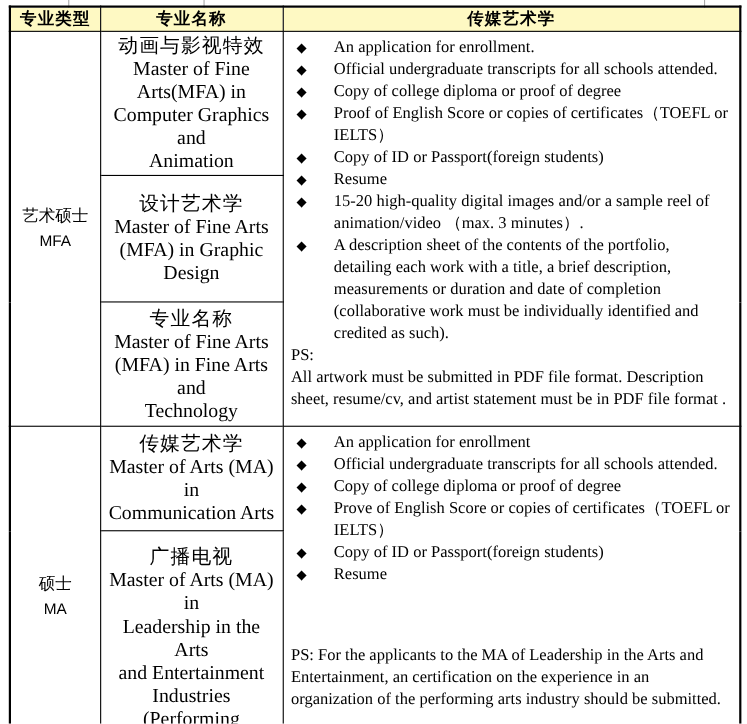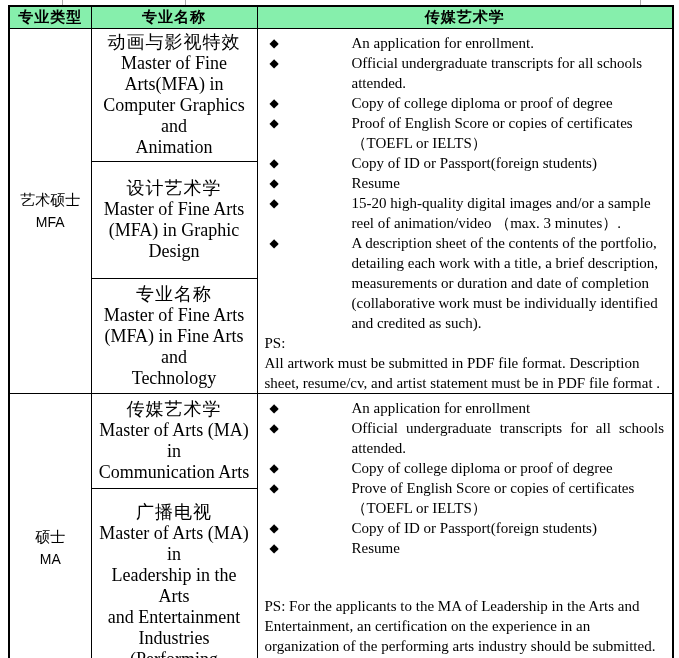--- a/index.html
+++ b/index.html
@@ -36,21 +36,21 @@
     border-collapse: collapse;
     table-layout: fixed;
     border: 2px solid #000;
   }
   .doc th, .doc td {
     border: 1px solid #000;
     padding: 0;
     overflow: hidden;
   }
   .doc th {
-    background: #86efac;
+    background: #fef9c3;
     height: 21px;
     font-size: 15px;
     font-weight: bold;
     text-align: center;
     letter-spacing: 1px;
   }
   
   td.typecell {
     text-align: center;
     vertical-align: middle;
@@ -80,24 +80,24 @@
     line-height: 20px;
     padding: 4px 8px 0 0;
   }
   .bullet { display: flex; }
   .bullet .glyph {
     flex: 0 0 34px;
     padding-left: 12px;
     font-size: 12px;
     line-height: 20px;
   }
-  .bullet .btext { flex: 1; margin-left: 48px; }
+  .bullet .btext { flex: 1; }
   .bullet.justify .btext { text-align: justify; }
   .ps { padding-left: 7px; }
-  .ps.spaced { margin-top: 38px; }
+  .ps.spaced { margin-top: 54px; }
 </style>
 </head>
 <body>
 
 <div class="page">
   <div class="guide g1"></div>
   <div class="guide g2"></div>
   <div class="guide g3"></div>
 
   <table class="doc">

